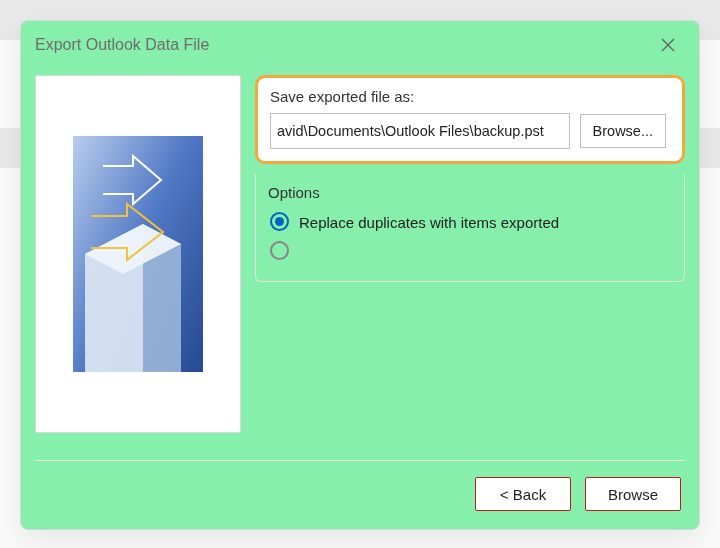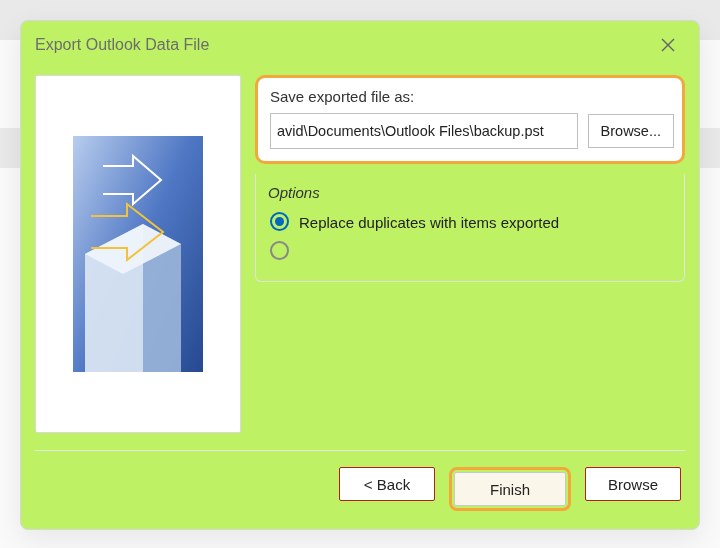--- a/index.html
+++ b/index.html
@@ -16,21 +16,21 @@
     position: absolute; top:0; left:0; right:0; bottom:0;
     background: #fafafa;
   }
   .backdrop .bar {
     position:absolute; left:0; right:0; height:40px; background:#e9e9e9;
   }
   .dialog {
     position: absolute;
     left: 20px; top: 20px;
     width: 680px; height: 510px;
-    background: #bef264;
+    background: #86efac;
     border: 1px solid #d7d7d7;
     border-radius: 8px;
     box-shadow: 0 10px 30px rgba(0,0,0,0.08);
     display: flex;
     flex-direction: column;
   }
   .titlebar {
     display: flex;
     align-items: center;
     justify-content: space-between;
@@ -60,21 +60,21 @@
   .preview-inner {
     width: 130px; height: 236px;
   }
   .right-pane {
     flex:1;
     display:flex; flex-direction:column;
   }
   .highlight-box {
     border: 3px solid #f2a83c;
     border-radius: 10px;
-    padding: 10px 8px 12px 12px;
+    padding: 10px 16px 12px 12px;
     background: #fff;
   }
   .save-label {
     font-size: 15px;
     color: #333;
     margin-bottom: 8px;
   }
   .save-row {
     display:flex; gap: 10px; align-items:center;
   }
@@ -102,21 +102,20 @@
     margin-top: 10px;
     border: 1px solid #e1e1e1;
     border-top:none;
     border-radius: 0 0 6px 6px;
     padding: 6px 14px 16px 14px;
   }
   .options-title {
     font-size: 15px;
     color:#333;
     margin: 4px 0 6px -2px;
-    font-style: italic;
   }
   .radio-row {
     display:flex; align-items:flex-end; gap:10px;
     padding: 5px 0;
     font-size: 15px;
     color:#222;
     cursor:pointer;
   }
   .radio {
     width: 19px; height:19px; border-radius:50%;
@@ -219,19 +218,16 @@
           <span class="radio"></span>
         </div>
       </div>
     </div>
   </div>
 
   <div class="footer-sep"></div>
 
   <div class="footer">
     <button>&lt; Back</button>
-    <span class="finish-wrap">
-      <button>Finish</button>
-    </span>
     <button>Browse</button>
   </div>
 
 </div>
 
 </body></html>

